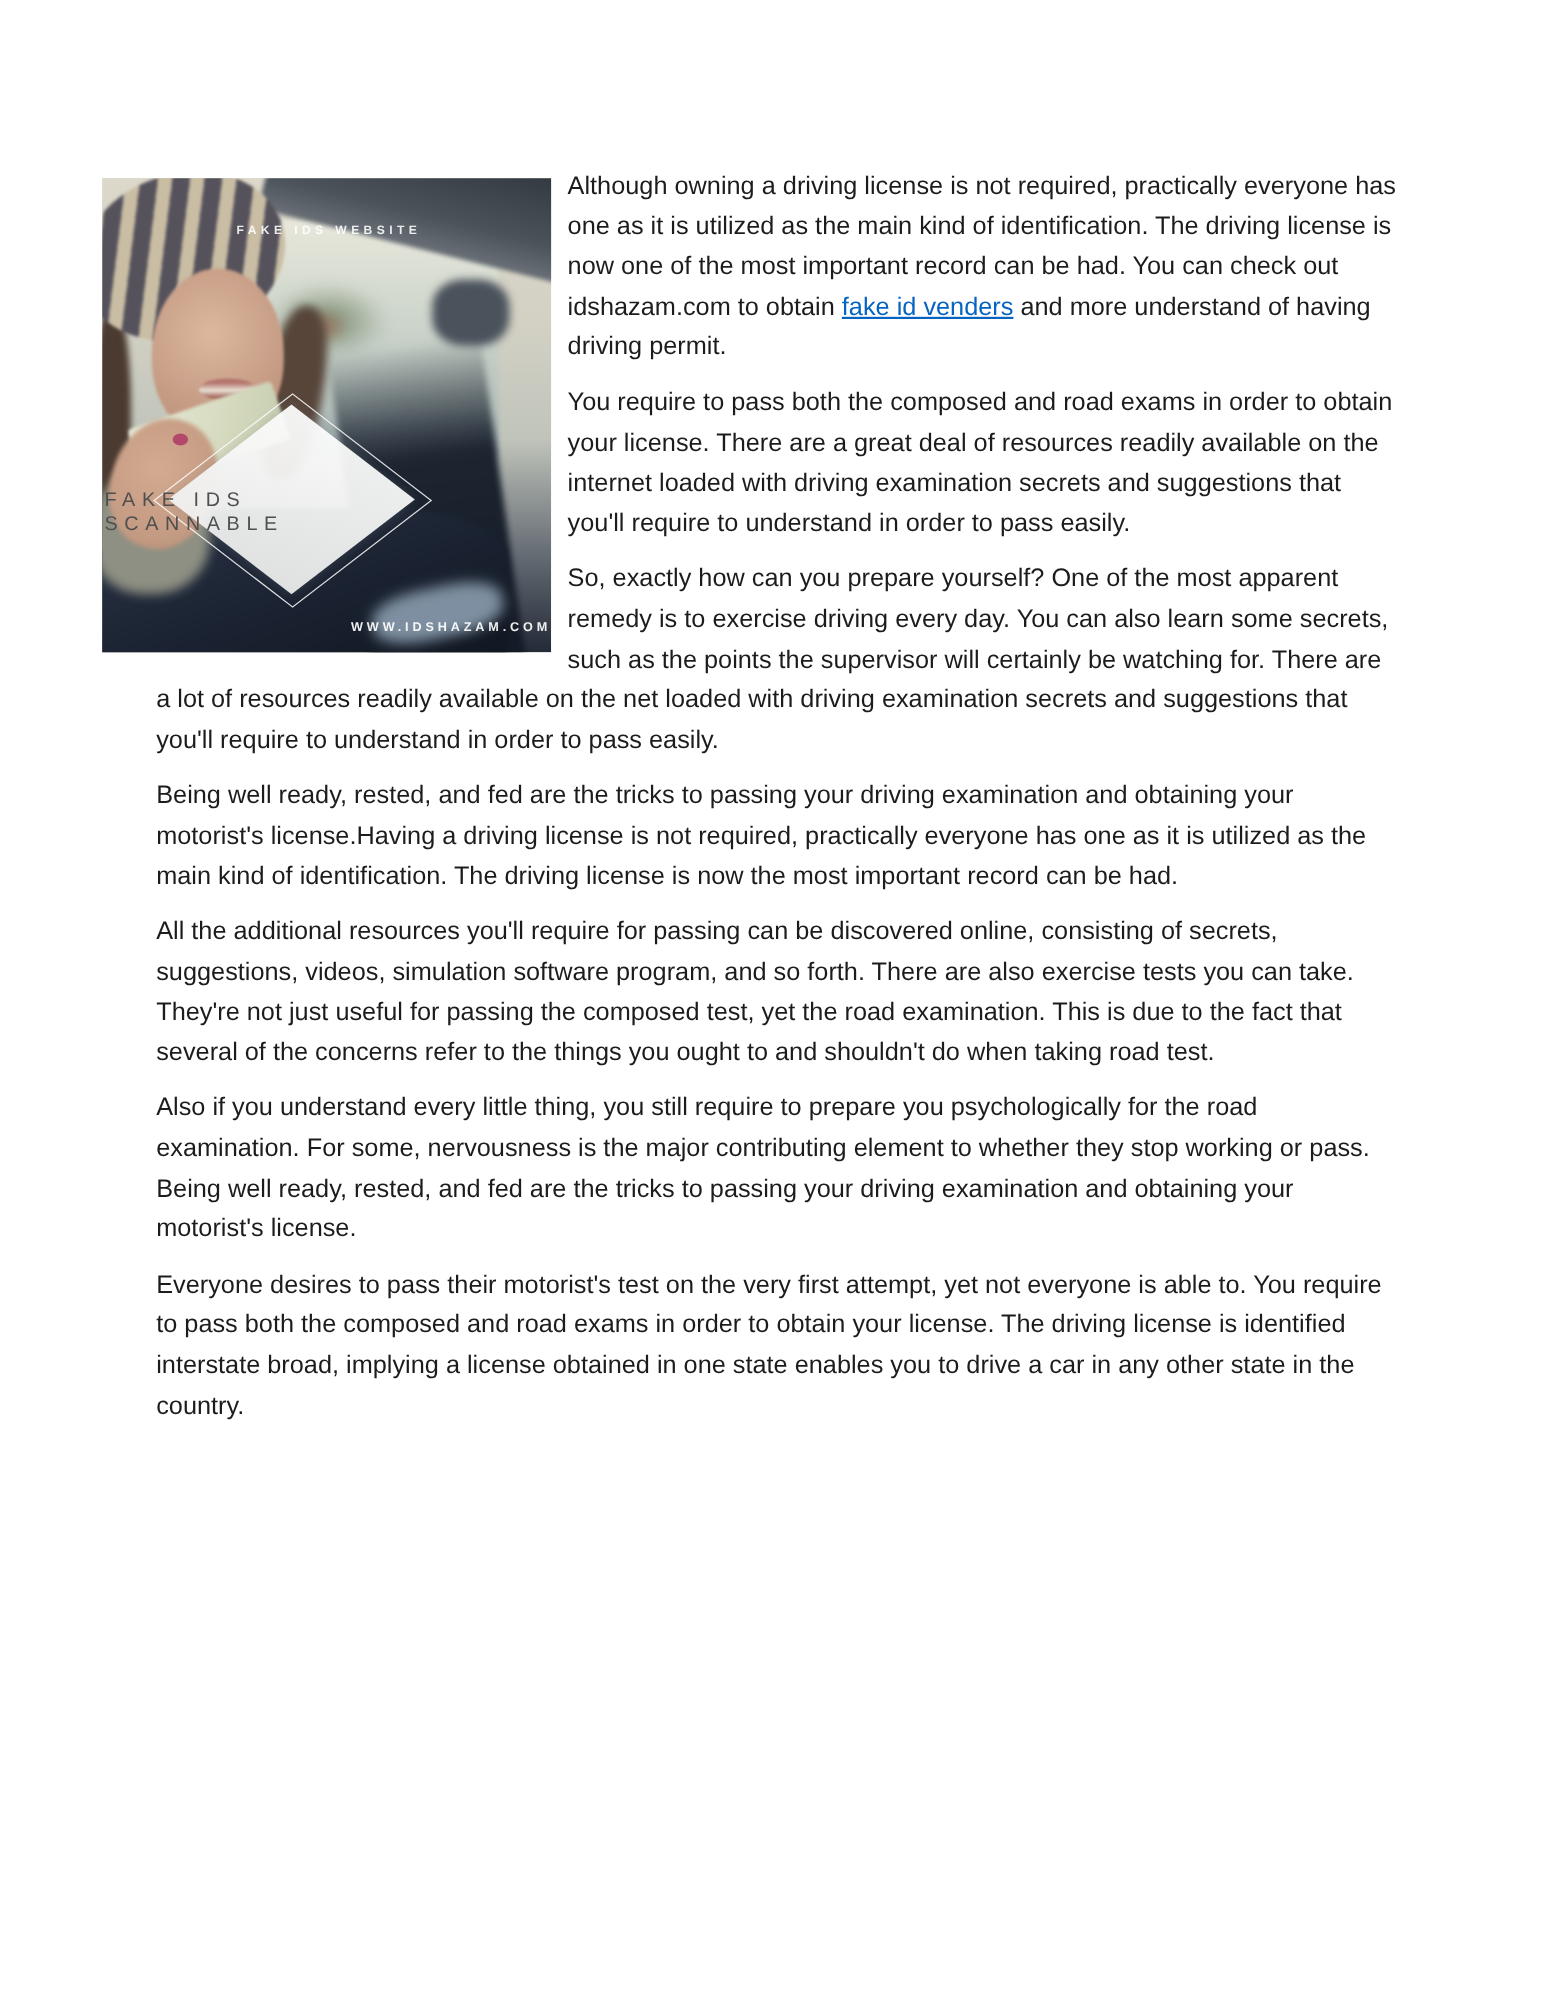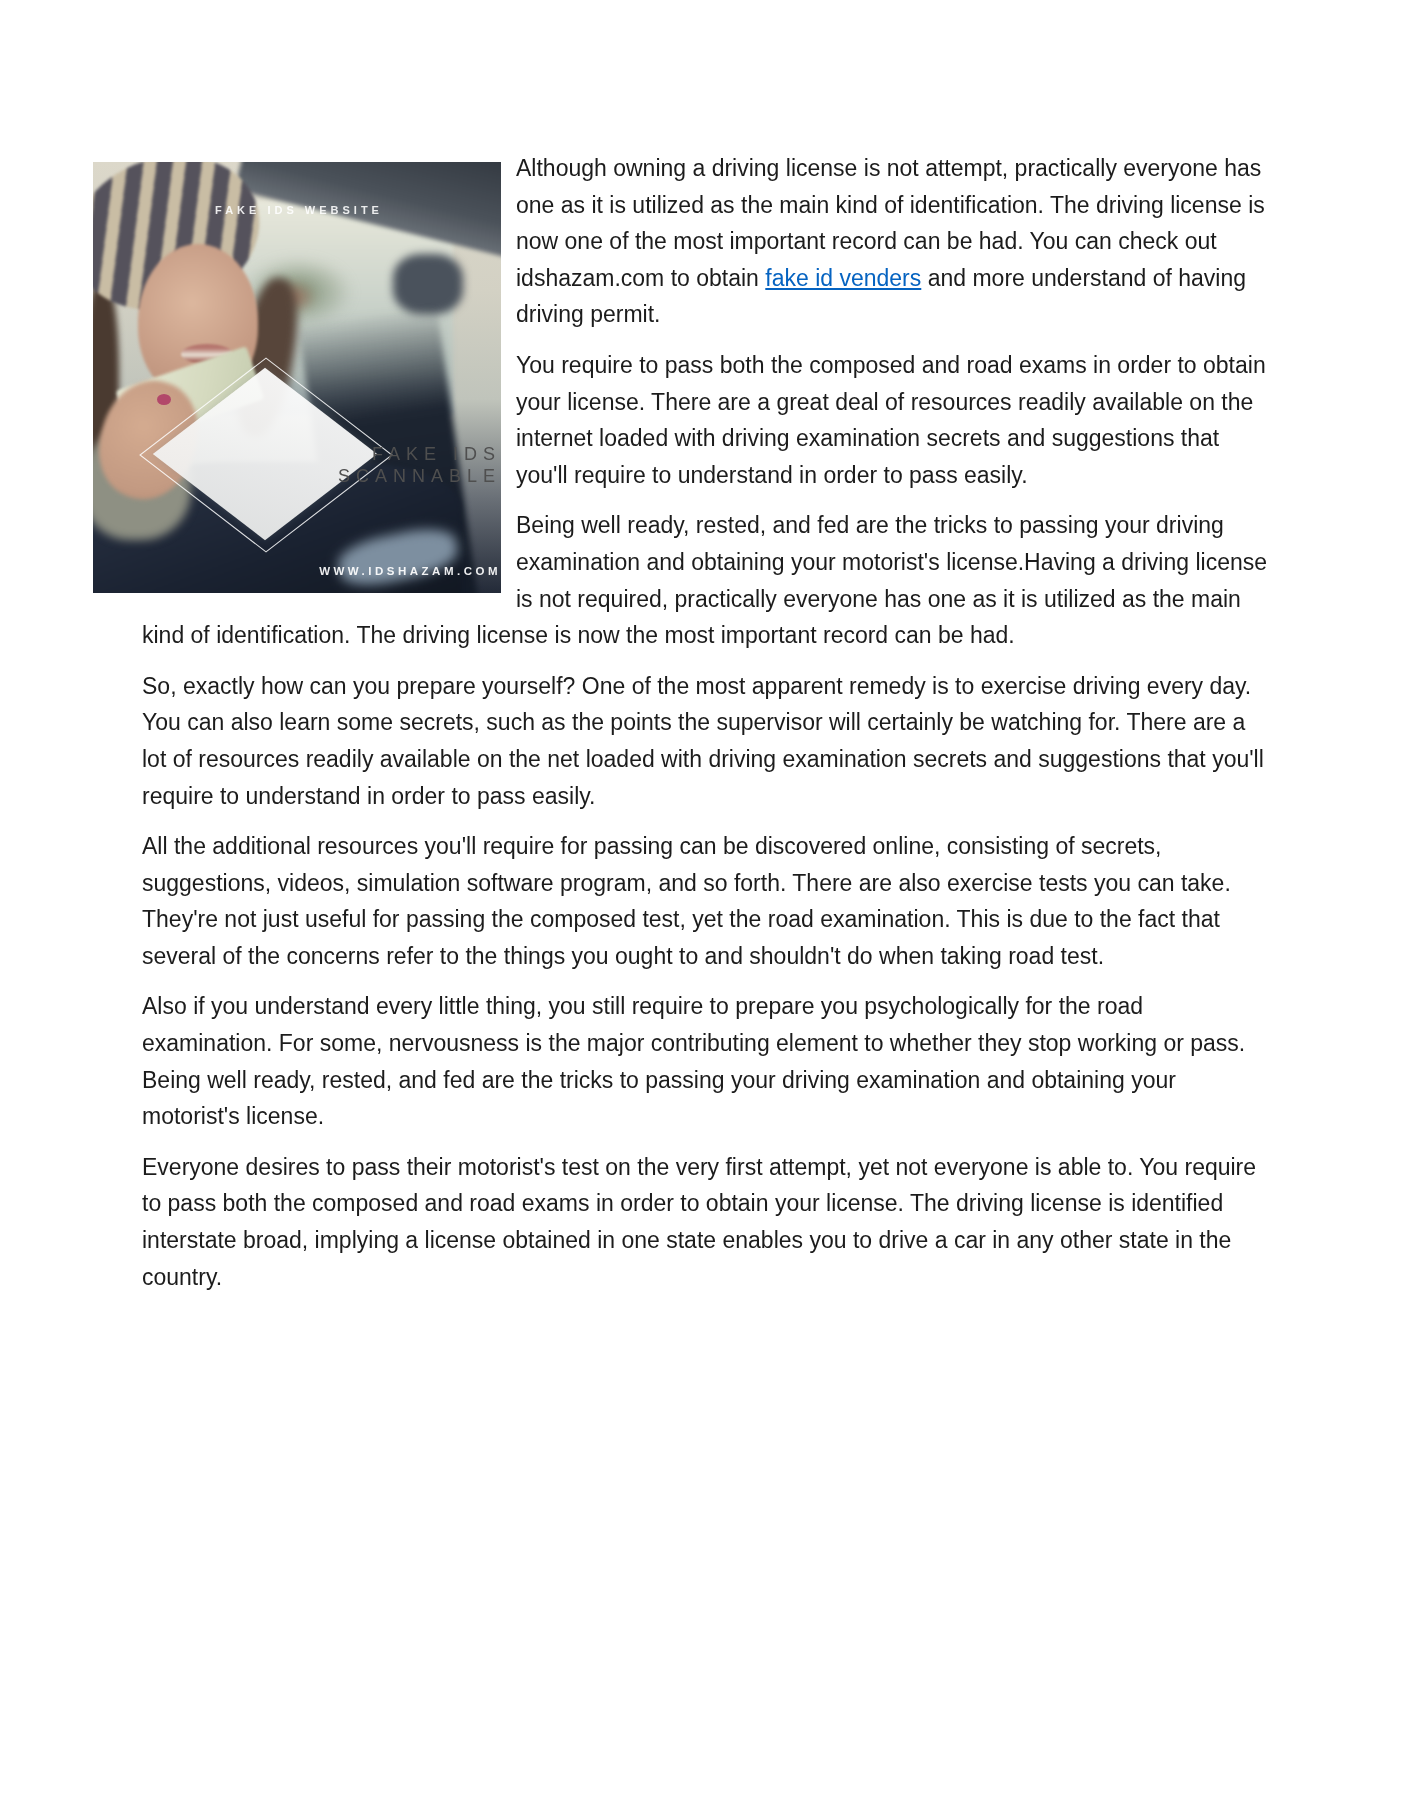--- a/index.html
+++ b/index.html
@@ -162,21 +162,21 @@
     background: transparent;
   }
   .ph-diamond {
     left: 111px; top: 231px; width: 122px; height: 122px;
     transform: scaleX(1.3) rotate(45deg);
     background: linear-gradient(160deg, rgba(252,252,252,0.95) 0%, rgba(238,239,238,0.93) 100%);
     box-shadow: 0 0 8px rgba(120,130,140,0.25);
   }
   .ph-diamond-text {
     left: 0; right: 0; top: 281px;
-    text-align: right;
+    text-align: left;
     font-size: 18px;
     line-height: 22px;
     letter-spacing: 6px;
     padding-left: 2px;
     color: #4f4f4f;
   }
   .ph-caption-bottom {
     left: 0; right: 0; top: 391px;
     text-align: right;
     font-size: 11.5px;
@@ -213,27 +213,27 @@
     <div class="ph ph-caption-top">FAKE IDS WEBSITE</div>
     <div class="ph ph-diamond-outer"></div>
     <div class="ph ph-diamond"></div>
     <div class="ph ph-diamond-text">
       <div>FAKE IDS</div>
       <div>SCANNABLE</div>
     </div>
     <div class="ph ph-caption-bottom">WWW.IDSHAZAM.COM</div>
   </div>
 
-  <p><span>Although owning a driving license is not attempt, practically everyone has one as it is utilized as the main kind of identification. The driving license is now one of the most important record can be had. You can check out idshazam.com to obtain </span><a href="#" class="link">fake id venders</a><span> and more understand of having driving permit.</span></p>
+  <p><span>Although owning a driving license is not required, practically everyone has one as it is utilized as the main kind of identification. The driving license is now one of the most important record can be had. You can check out idshazam.com to obtain </span><a href="#" class="link">fake id venders</a><span> and more understand of having driving permit.</span></p>
 
   <p>You require to pass both the composed and road exams in order to obtain your license. There are a great deal of resources readily available on the internet loaded with driving examination secrets and suggestions that you'll require to understand in order to pass easily.</p>
 
+  <p>So, exactly how can you prepare yourself? One of the most apparent remedy is to exercise driving every day. You can also learn some secrets, such as the points the supervisor will certainly be watching for. There are a lot of resources readily available on the net loaded with driving examination secrets and suggestions that you'll require to understand in order to pass easily.</p>
+
   <p>Being well ready, rested, and fed are the tricks to passing your driving examination and obtaining your motorist's license.Having a driving license is not required, practically everyone has one as it is utilized as the main kind of identification. The driving license is now the most important record can be had.</p>
 
-  <p>So, exactly how can you prepare yourself? One of the most apparent remedy is to exercise driving every day. You can also learn some secrets, such as the points the supervisor will certainly be watching for. There are a lot of resources readily available on the net loaded with driving examination secrets and suggestions that you'll require to understand in order to pass easily.</p>
-
   <p>All the additional resources you'll require for passing can be discovered online, consisting of secrets, suggestions, videos, simulation software program, and so forth. There are also exercise tests you can take. They're not just useful for passing the composed test, yet the road examination. This is due to the fact that several of the concerns refer to the things you ought to and shouldn't do when taking road test.</p>
 
   <p>Also if you understand every little thing, you still require to prepare you psychologically for the road examination. For some, nervousness is the major contributing element to whether they stop working or pass. Being well ready, rested, and fed are the tricks to passing your driving examination and obtaining your motorist's license.</p>
 
   <p>Everyone desires to pass their motorist's test on the very first attempt, yet not everyone is able to. You require to pass both the composed and road exams in order to obtain your license. The driving license is identified interstate broad, implying a license obtained in one state enables you to drive a car in any other state in the country.</p>
 
 </div>
 
 </body></html>

